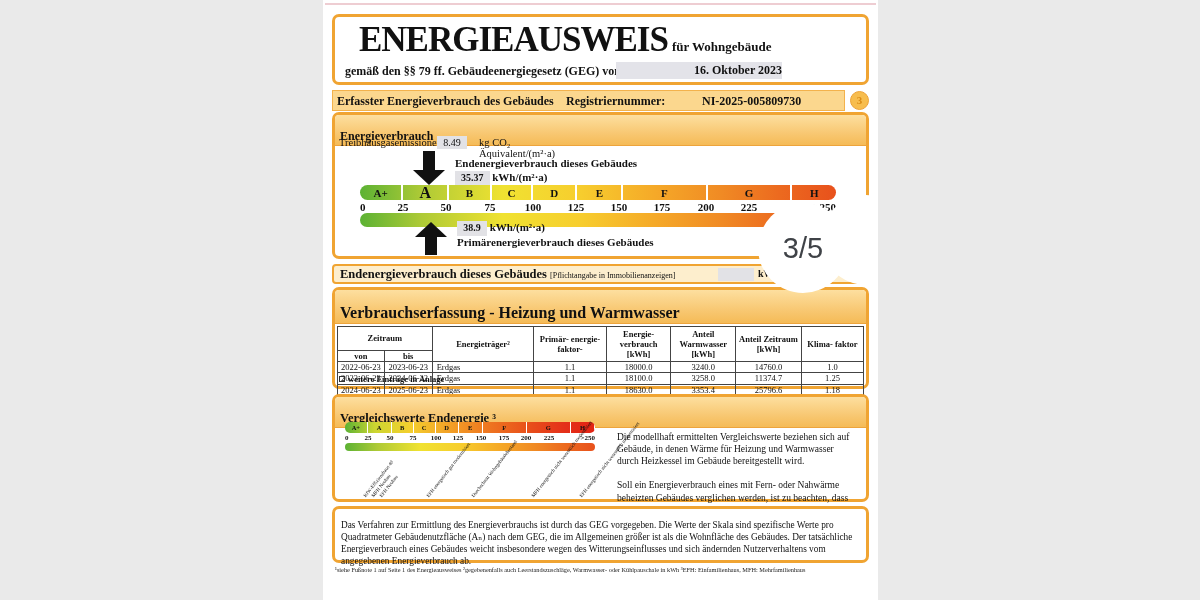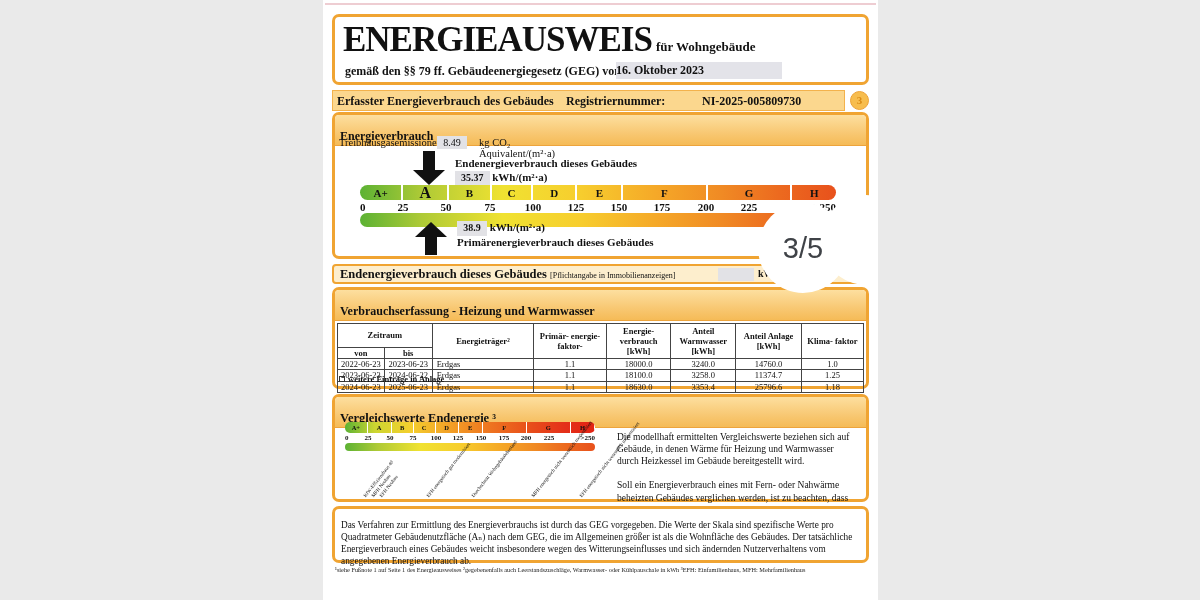--- a/index.html
+++ b/index.html
@@ -11,26 +11,26 @@
   .topline { position:absolute; left:2px; top:3px; right:2px; height:2px; background:#eecdd2; }
 
   .box { position:absolute; left:9px; width:537px; border:3px solid #f0a432;
          border-radius:7px; background:#fff; }
   .strip { background:linear-gradient(180deg,#fddf9f 0%,#f8c873 60%,#f5bb57 100%);
            border-bottom:1px solid #eda43c; font-weight:bold; padding:14px 5px 1px 5px;
            border-radius:4px 4px 0 0; }
 
   
   .hbox { top:14px; height:71px; }
-  .title-row { padding:6px 10px 0 8px; white-space:nowrap; }
+  .title-row { padding:6px 10px 0 24px; white-space:nowrap; }
   .big-title { font-size:35px; font-weight:bold; letter-spacing:-1px; line-height:0.95; }
   .sub-title { font-size:13px; font-weight:bold; margin-left:4px; }
   .law-row { position:absolute; left:10px; top:47px; font-size:12px; font-weight:bold; }
   .date-box { position:absolute; left:281px; top:45px; width:166px; height:17px;
-              background:#e3e3e9; font-size:12px; font-weight:bold; text-align:left; line-height:17px; }
+              background:#e3e3e9; font-size:12px; font-weight:bold; text-align:right; line-height:17px; }
 
   
   .regbar { position:absolute; left:9px; top:90px; width:513px; height:21px;
             background:#fbd78e; border:1px solid #f3b24c; font-size:12px; font-weight:bold; }
   .regbar span { position:absolute; top:3px; white-space:nowrap; }
   .reg-badge { position:absolute; left:527px; top:91px; width:19px; height:19px; border-radius:50%;
                background:#f7bd4e; border:1px solid #eda338; color:#d98a14; font-weight:bold;
                font-size:11px; text-align:center; line-height:17px; }
 
   
@@ -193,40 +193,40 @@
     </div>
   </div>
 
   <div class="febar">
     <div class="t"><span>Endenergieverbrauch dieses Gebäudes</span> <span class="n">[Pflichtangabe in Immobilienanzeigen]</span></div>
     <span class="gval" style="position:absolute; left:384px; top:2px; width:36px; height:13px;"></span>
     <span class="v">kWh/(m²·a)</span>
   </div>
 
   <div class="box tbox">
-    <div class="strip" style="font-size:12px">Verbrauchserfassung - Heizung und Warmwasser</div>
+    <div class="strip" style="font-size:16px">Verbrauchserfassung - Heizung und Warmwasser</div>
     <table>
       <colgroup>
         <col style="width:8.9%">
           <col style="width:9.1%">
           <col style="width:19.3%">
           <col style="width:13.8%">
         <col style="width:12.3%">
           <col style="width:12.3%">
           <col style="width:12.5%">
           <col style="width:11.8%">
       </colgroup>
       <tbody>
           <tr>
         <th colspan="2" style="height:24px">Zeitraum</th>
         <th rowspan="2">Energieträger²</th>
         <th rowspan="2">Primär- energie- faktor-</th>
         <th rowspan="2">Energie- verbrauch [kWh]</th>
         <th rowspan="2">Anteil Warmwasser [kWh]</th>
-        <th rowspan="2">Anteil Anlage [kWh]</th>
+        <th rowspan="2">Anteil Zeitraum [kWh]</th>
         <th rowspan="2">Klima- faktor</th>
       </tr>
       <tr>
         <th style="height:11px">von</th>
         <th>bis</th>
       </tr>
       <tr class="tr-data">
         <td>2022-06-23</td>
         <td>2023-06-23</td>
         <td class="l">Erdgas</td>

